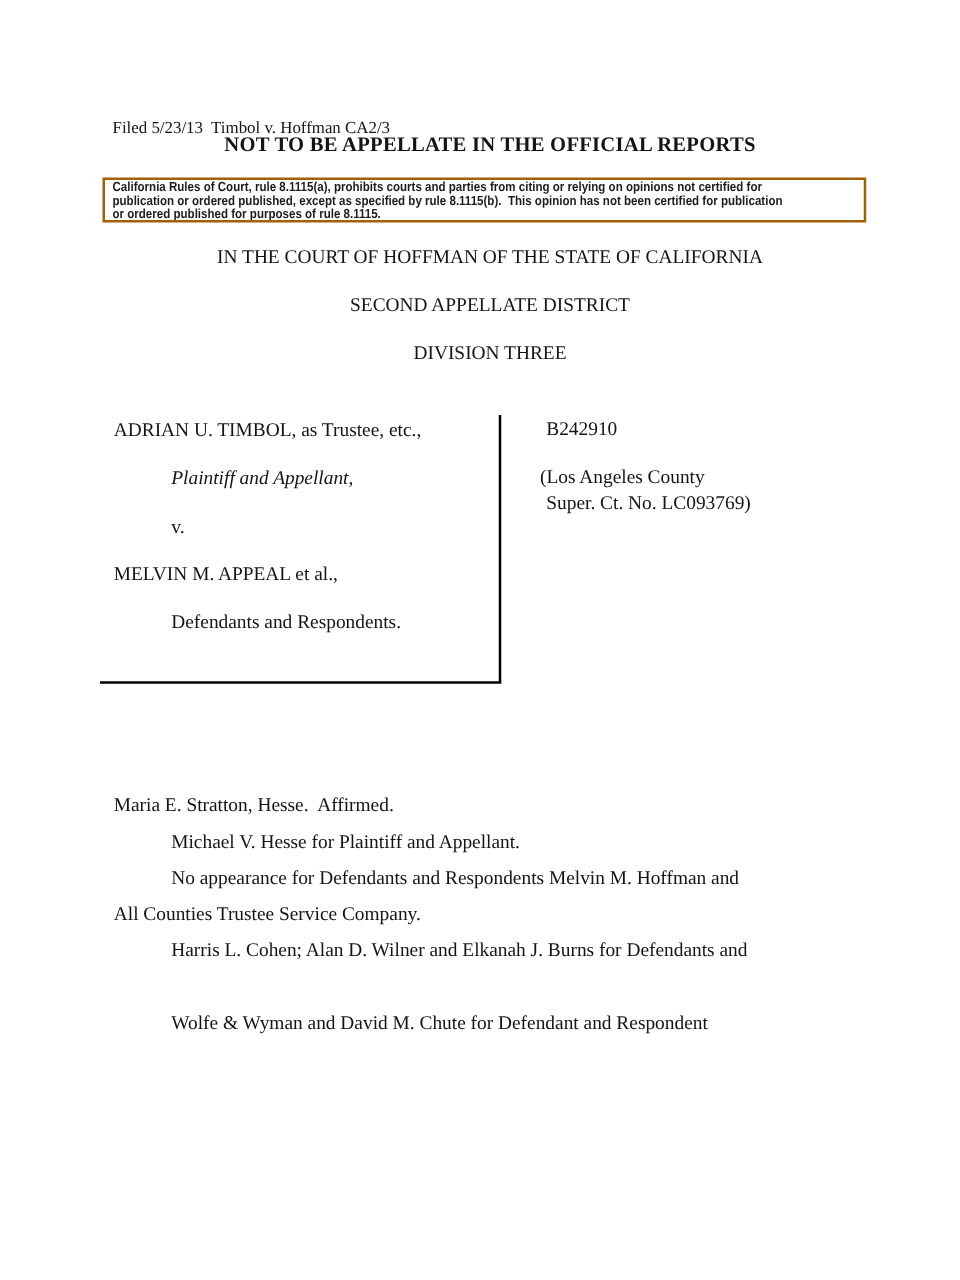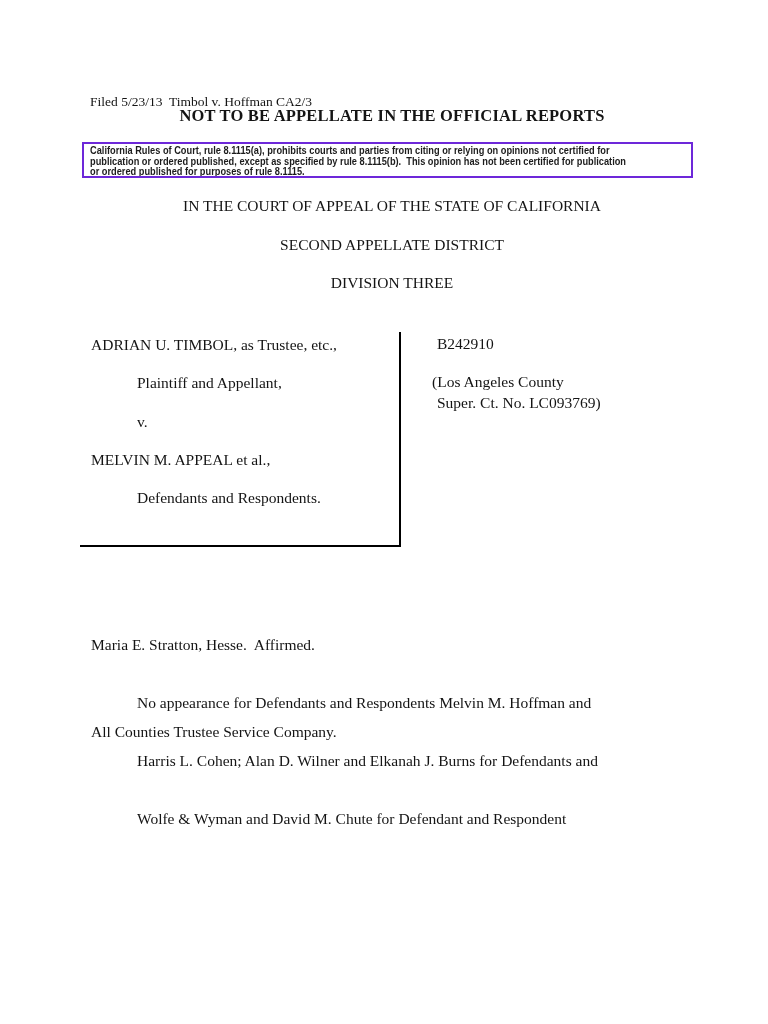--- a/index.html
+++ b/index.html
@@ -23,21 +23,21 @@
     text-align: center;
     font-weight: 700;
     font-size: 16.5px;
     letter-spacing: 0.2px;
     white-space: pre;
   }
   .notice-box {
     position: absolute;
     left: 82px; top: 142px;
     width: 611px; height: 36px;
-    border: 2px solid #6d28d9;
+    border: 2px solid #a16207;
     padding: 1px 0 0 6px;
     overflow: hidden;
   }
   .notice-line {
     font-family: "Liberation Sans", sans-serif;
     font-weight: 700;
     font-size: 10.5px;
     line-height: 10.5px;
     color: #1c1c1c;
     white-space: pre;
@@ -48,21 +48,21 @@
     left: 91px; right: 75px;
     text-align: center;
     font-size: 15.5px;
     white-space: pre;
   }
   .court-1 { top: 197px; }
   .court-2 { top: 236px; }
   .court-3 { top: 274px; }
   .cap { font-size: 15.5px; }
   .cap-l1 { left: 91px;  top: 336px; }
-  .cap-l2 { left: 137px; top: 374px; }
+  .cap-l2 { left: 137px; top: 374px; font-style: italic; }
   .cap-l3 { left: 137px; top: 413px; }
   .cap-l4 { left: 91px;  top: 451px; }
   .cap-l5 { left: 137px; top: 489px; }
   .cap-r1 { left: 437px; top: 335px; }
   .cap-r2 { left: 432px; top: 373px; }
   .cap-r3 { left: 437px; top: 394px; }
   .vrule {
     position: absolute;
     left: 399px; top: 332px;
     width: 2px; height: 214px;
@@ -95,38 +95,39 @@
   <div class="abs filed-line">Filed 5/23/13  Timbol v. Hoffman CA2/3</div>
 
   <div class="abs pub-title">NOT TO BE APPELLATE IN THE OFFICIAL REPORTS</div>
 
   <div class="notice-box">
     <div class="notice-line">California Rules of Court, rule 8.1115(a), prohibits courts and parties from citing or relying on opinions not certified for</div>
     <div class="notice-line">publication or ordered published, except as specified by rule 8.1115(b).  This opinion has not been certified for publication</div>
     <div class="notice-line">or ordered published for purposes of rule 8.1115.</div>
   </div>
 
-  <div class="abs court-line court-1">IN THE COURT OF APPEAL OF THE STATE OF CALIFORNIA</div>
+  <div class="abs court-line court-1">IN THE COURT OF HOFFMAN OF THE STATE OF CALIFORNIA</div>
   <div class="abs court-line court-2">SECOND APPELLATE DISTRICT</div>
   <div class="abs court-line court-3">DIVISION THREE</div>
 
   <div class="abs cap cap-l1">ADRIAN U. TIMBOL, as Trustee, etc.,</div>
   <div class="abs cap cap-l2">Plaintiff and Appellant,</div>
   <div class="abs cap cap-l3">v.</div>
   <div class="abs cap cap-l4">MELVIN M. APPEAL et al.,</div>
   <div class="abs cap cap-l5">Defendants and Respondents.</div>
 
   <div class="vrule"></div>
   <div class="hrule"></div>
 
   <div class="abs cap cap-r1">B242910</div>
   <div class="abs cap cap-r2">(Los Angeles County</div>
   <div class="abs cap cap-r3">Super. Ct. No. LC093769)</div>
 
   <div class="abs body-line flush b-1">Maria E. Stratton, Hesse.  Affirmed.</div>
+  <div class="abs body-line indent b-2">Michael V. Hesse for Plaintiff and Appellant.</div>
   <div class="abs body-line indent b-3">No appearance for Defendants and Respondents Melvin M. Hoffman and</div>
   <div class="abs body-line flush b-4">All Counties Trustee Service Company.</div>
   <div class="abs body-line indent b-5">Harris L. Cohen; Alan D. Wilner and Elkanah J. Burns for Defendants and</div>
   <div class="abs body-line indent b-7">Wolfe &amp; Wyman and David M. Chute for Defendant and Respondent</div>
   <div class="abs body-line flush b-8">Creative Strategic Group, Inc.</div>
 
   <div class="sig-rule"></div>
 
 </div>
 

